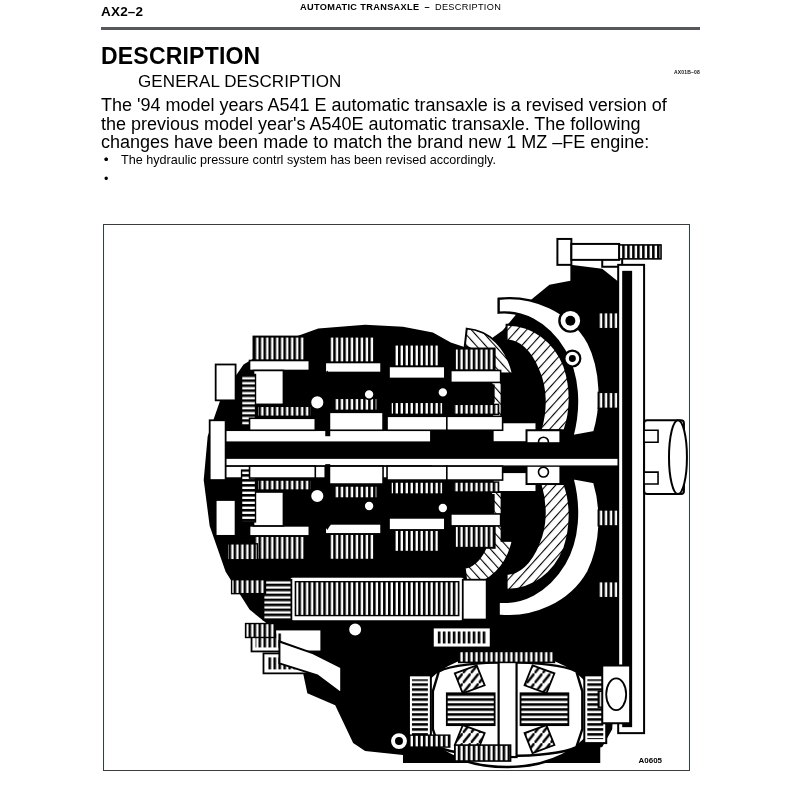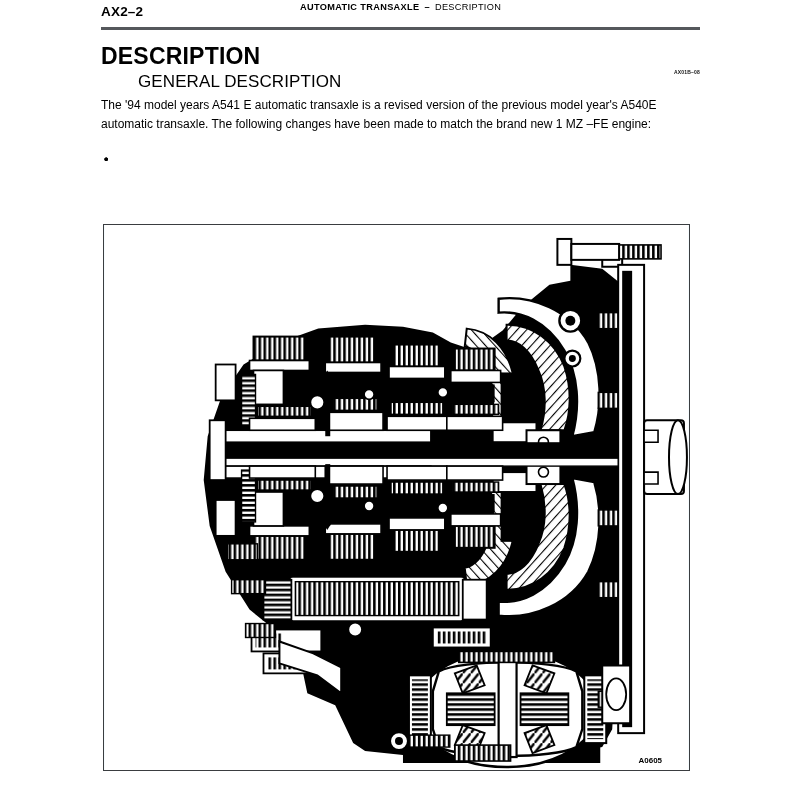--- a/index.html
+++ b/index.html
@@ -81,21 +81,21 @@
     letter-spacing: 0.2px;
     color: #111;
   }
 
   
   .body-copy {
     position: absolute;
     left: 101px;
     top: 96px;
     width: 586px;
-    font-size: 12px;
+    font-size: 18px;
     line-height: 18.6px;
   }
   .bullets {
     position: absolute;
     left: 101px;
     top: 151px;
     width: 588px;
     font-size: 12.6px;
     line-height: 18.6px;
   }
@@ -147,20 +147,21 @@
   <div class="doc-ref">AX01B–08</div>
 
   <div class="body-copy">The '94 model years A541 E automatic transaxle is a revised version of the previous model year's A540E automatic transaxle. The following changes have been made to match the brand new 1 MZ –FE engine:</div>
 
   <div class="bullets">
     <div class="bullet-row">
       <span class="bullet-dot">•</span>
     </div>
     <div class="bullet-row">
       <span class="bullet-dot">•</span>
+      <span>The hydraulic pressure contrl system has been revised accordingly.</span>
     </div>
     <div class="bullet-row">
       <span class="bullet-dot">•</span>
     </div>
   </div>
 
   <div class="figure-box">
     <svg viewBox="0 0 587 547" preserveAspectRatio="xMidYMid meet">
       <defs>
         <pattern id="hatchA" width="7" height="7" patternTransform="rotate(42)" patternUnits="userSpaceOnUse">

